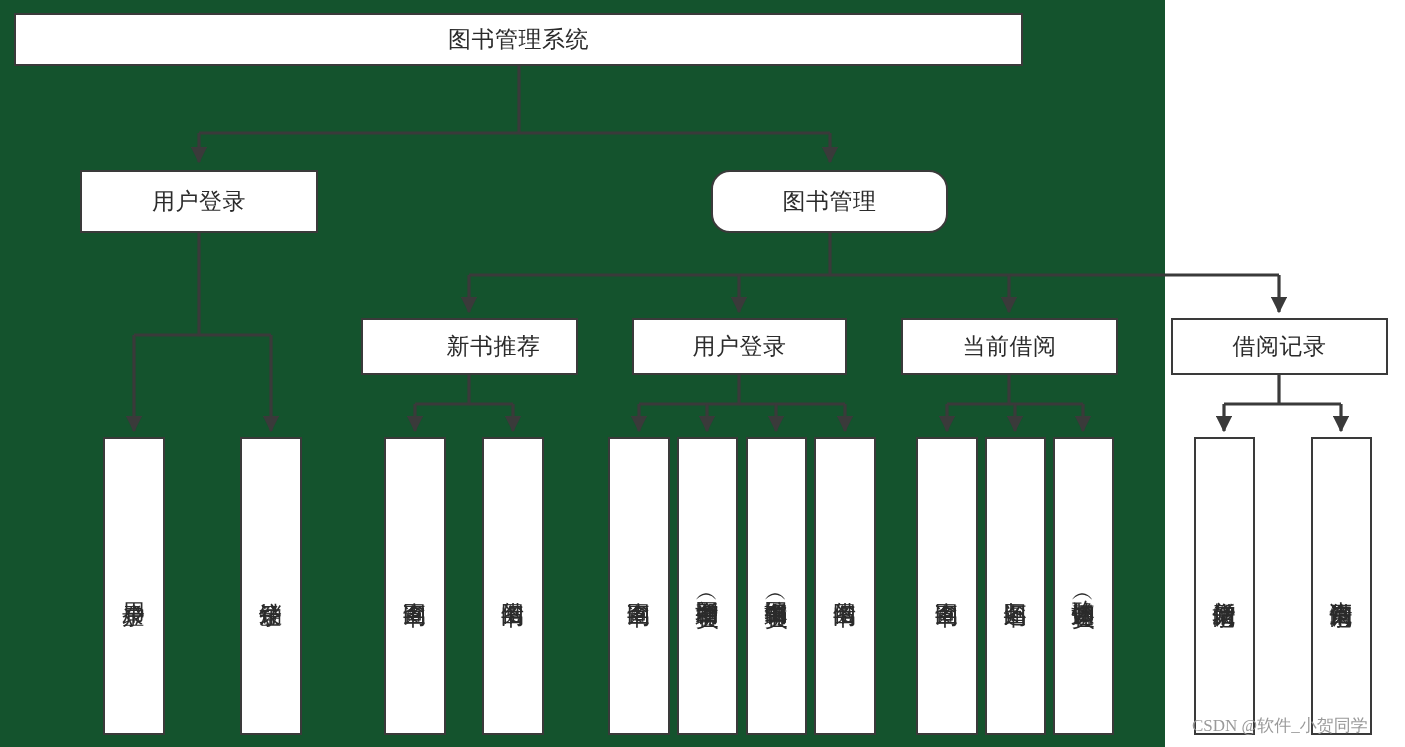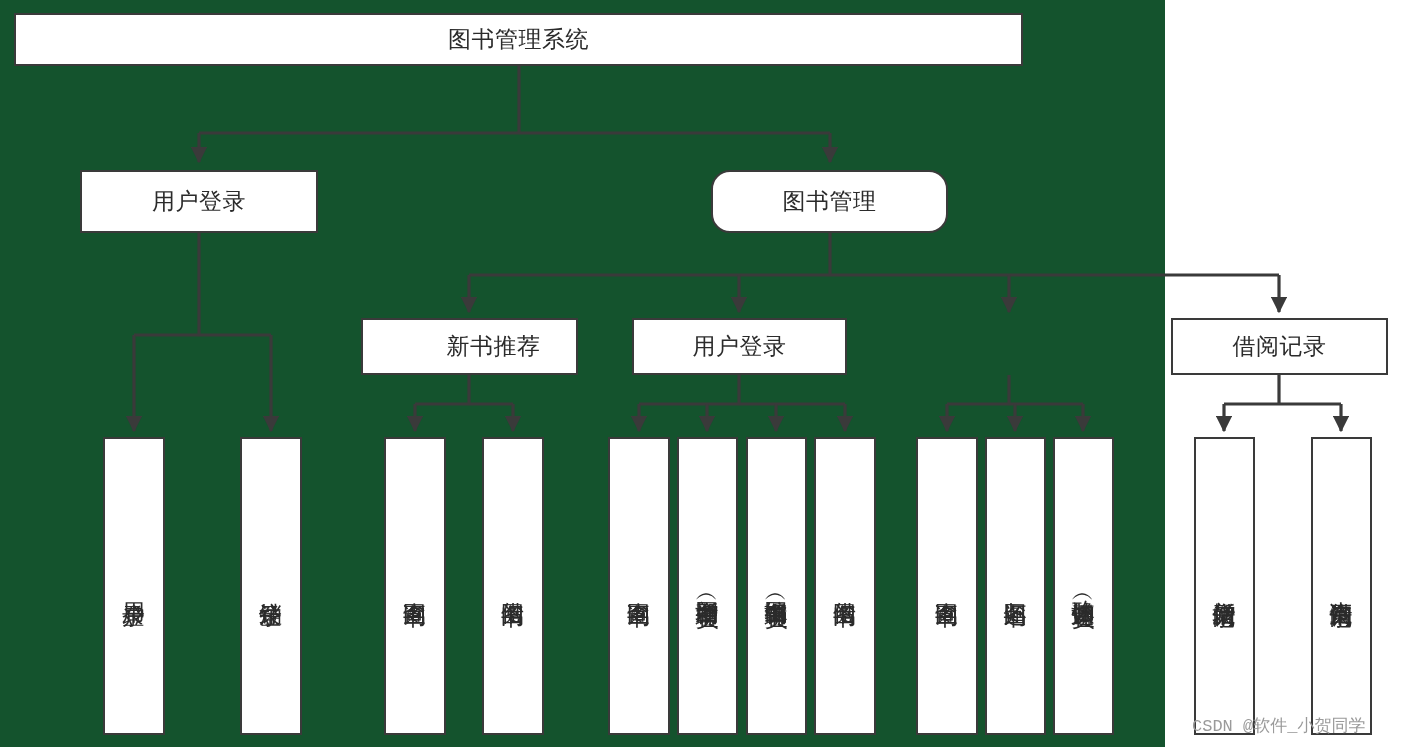--- a/index.html
+++ b/index.html
@@ -57,21 +57,21 @@
     text-orientation: upright;
   }
   #watermark {
     position: absolute;
     left: 1192px;
     top: 714px;
     font-size: 17px;
     color: #9a9a9a;
     white-space: nowrap;
     z-index: 5;
-    font-family: Liberation Mono, monospace;
+    font-family: Liberation Serif, serif;
   }
 </style>
 </head>
 <body>
 
 <div id="diagram-root">
 
   <svg id="edge-layer" viewBox="0 0 1405 747" width="1405" height="747">
     <defs>
       <marker id="arrow" viewBox="0 0 10 10" refX="9.2" refY="5" markerWidth="5.2" markerHeight="5.2" orient="auto-start-reverse">
@@ -132,20 +132,23 @@
   <div class="node node-h" style="left:711px; top:170px; width:237px; height:63px;border-radius:19px;">
     <span>图书管理</span>
   </div>
 
   <div class="node node-h" style="left:361px; top:318px; width:217px; height:57px;padding-left:48px;">
     <span>新书推荐</span>
   </div>
   <div class="node node-h" style="left:632px; top:318px; width:215px; height:57px;">
     <span>用户登录</span>
   </div>
+  <div class="node node-h" style="left:901px; top:318px; width:217px; height:57px;">
+    <span>当前借阅</span>
+  </div>
   <div class="node node-h" style="left:1171px; top:318px; width:217px; height:57px;">
     <span>借阅记录</span>
   </div>
 
   <div class="node node-v" style="left:103px; top:437px; width:62px; height:298px;">
     <span class="vtext">用户登录</span>
   </div>
   <div class="node node-v" style="left:240px; top:437px; width:62px; height:298px;">
     <span class="vtext">注销登录</span>
   </div>

